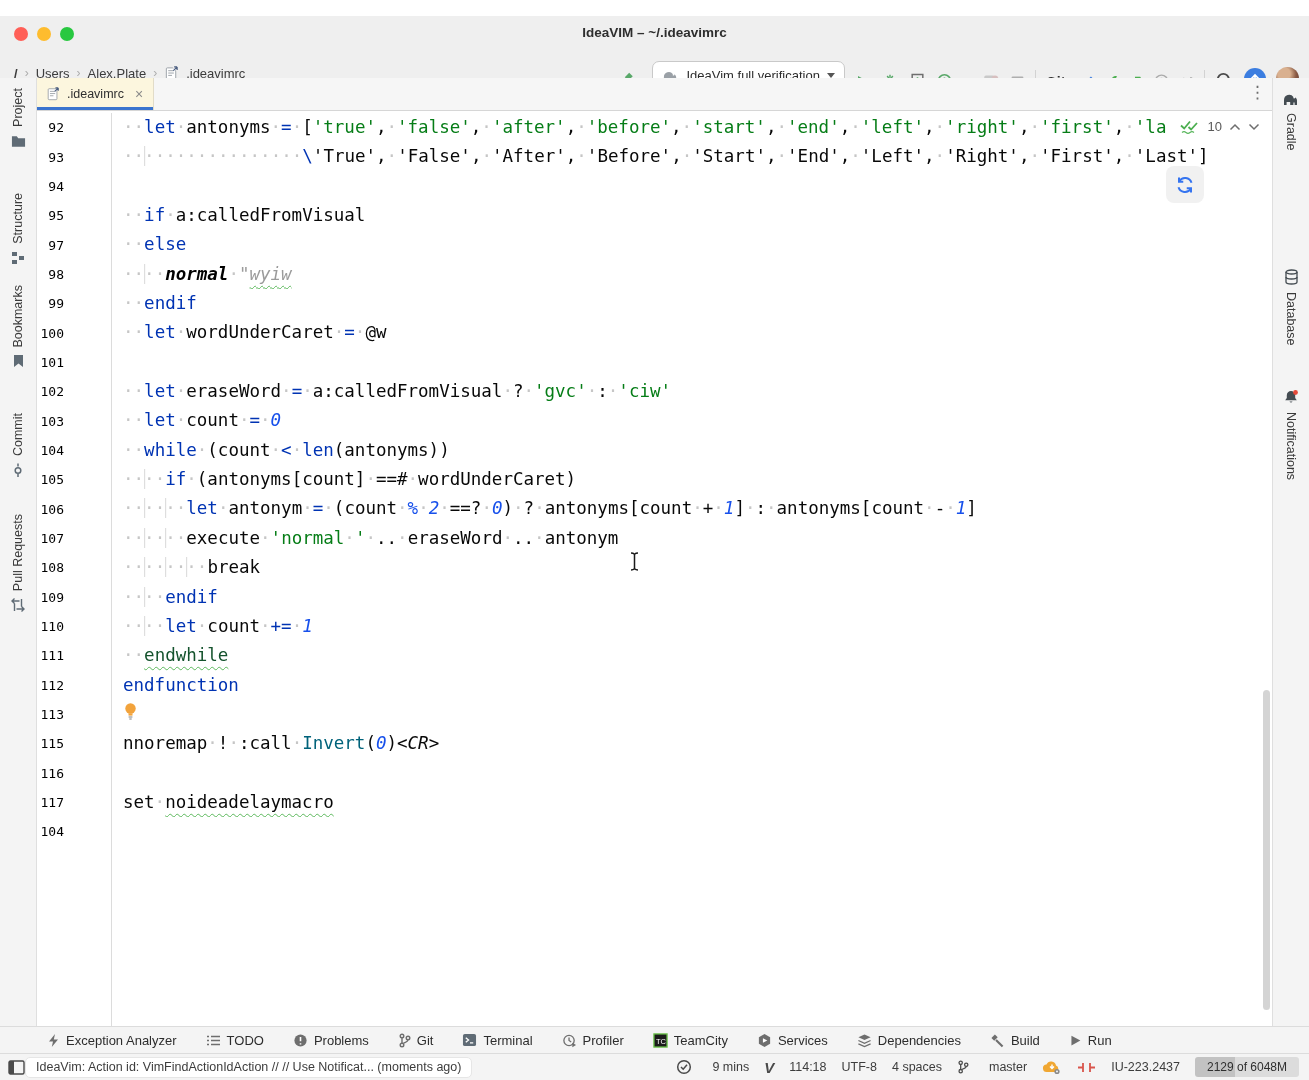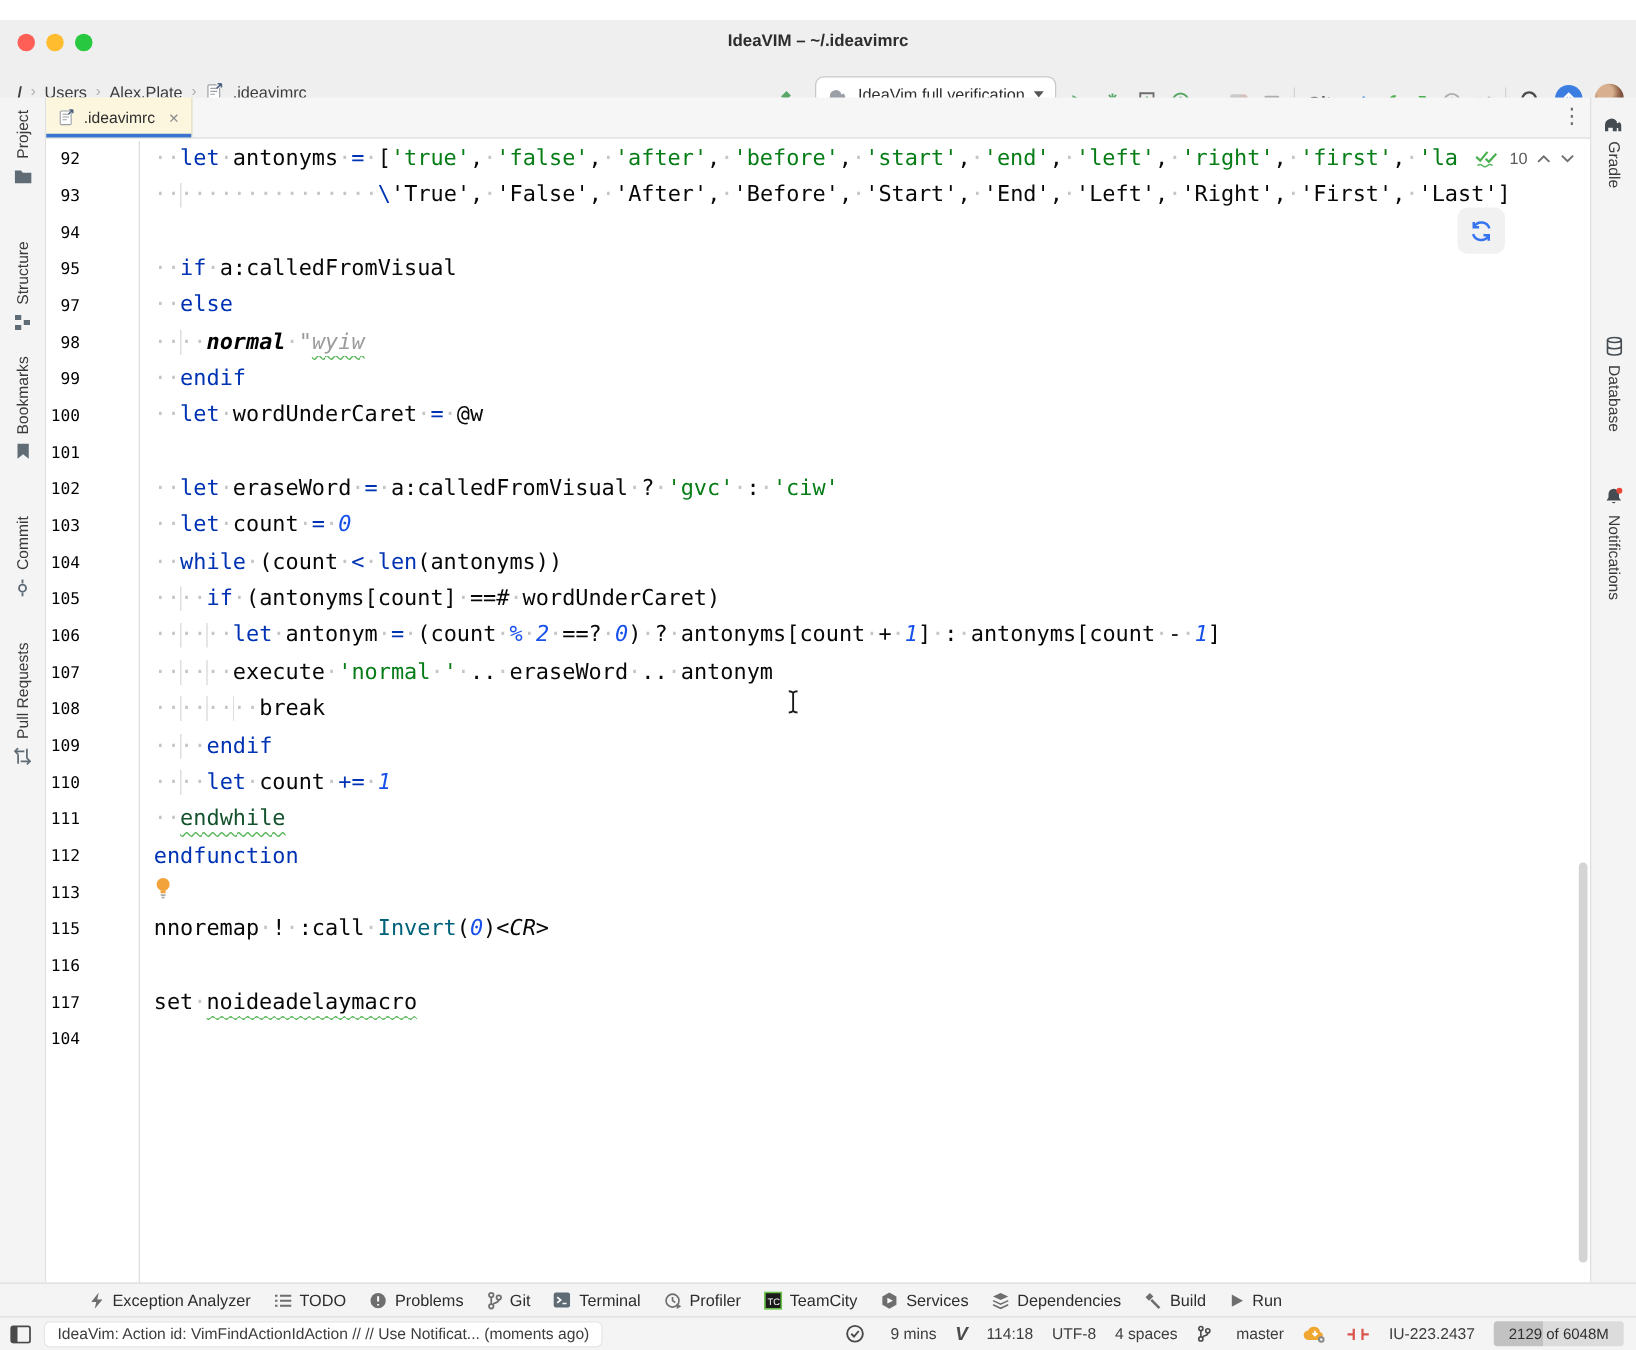--- a/index.html
+++ b/index.html
@@ -56,25 +56,25 @@
   .ku,.pu,.ru{text-decoration:underline wavy #5CB85C 1px;text-underline-offset:5px;}
   .ku{color:#14532d;}
   .fillrow{display:flex;height:200px;}
   #inspect{position:absolute;top:5px;right:8px;background:#fff;display:flex;align-items:center;gap:7px;padding:2px 4px;}
   #inspect .cnt{font-size:13px;color:#5a5a5a;}
   #refreshbtn{position:absolute;top:55px;right:68px;width:38px;height:37px;border-radius:8px;background:#F1F1F1;display:flex;align-items:center;justify-content:center;}
   #sbar{position:absolute;right:2px;top:579px;width:7px;height:320px;border-radius:4px;background:rgba(0,0,0,.17);}
   #ibeam{position:absolute;left:591px;top:440px;}
   .bulb{display:inline-block;vertical-align:middle;margin-top:-4px;}
   
-  #bottombar{position:absolute;left:0;right:0;bottom:27px;height:27px;background:#F4F4F4;border-top:1px solid #DCDCDC;display:flex;align-items:center;gap:18px;padding-left:71px;box-sizing:border-box;}
+  #bottombar{position:absolute;left:0;right:0;bottom:27px;height:27px;background:#F4F4F4;border-top:1px solid #DCDCDC;display:flex;align-items:center;gap:29px;padding-left:47px;box-sizing:border-box;}
   .bitem{display:flex;align-items:center;gap:6px;font-size:13px;color:#2d2d2d;white-space:nowrap;}
   
   #statusbar{position:absolute;left:0;right:0;bottom:0;height:27px;background:#F4F4F4;border-top:1px solid #DCDCDC;display:flex;align-items:center;padding:0 10px 0 8px;box-sizing:border-box;font-size:12.5px;color:#3d3d3d;}
-  #statmsg{background:#fff;border:1px solid #E6E6E6;border-radius:5px;padding:2.5px 10px;margin-left:10px;white-space:nowrap;max-width:530px;overflow:hidden;text-overflow:ellipsis;}
+  #statmsg{background:#fff;border:1px solid #E6E6E6;border-radius:5px;padding:2.5px 10px;white-space:nowrap;max-width:530px;overflow:hidden;text-overflow:ellipsis;}
   #statright{margin-left:auto;display:flex;align-items:center;gap:15px;white-space:nowrap;}
   .sitem{display:flex;align-items:center;gap:20px;}
   #vimicon{font-weight:800;font-size:15px;color:#4a4a4a;font-style:italic;}
   #mem{width:104px;height:20px;border-radius:3px;background:linear-gradient(90deg,#C2C2C2 0 38%,#DCDCDC 38%);display:flex;align-items:center;justify-content:center;font-size:12px;color:#2f2f2f;}
 </style>
 </head>
 <body>
 
 <div id="win">
 

